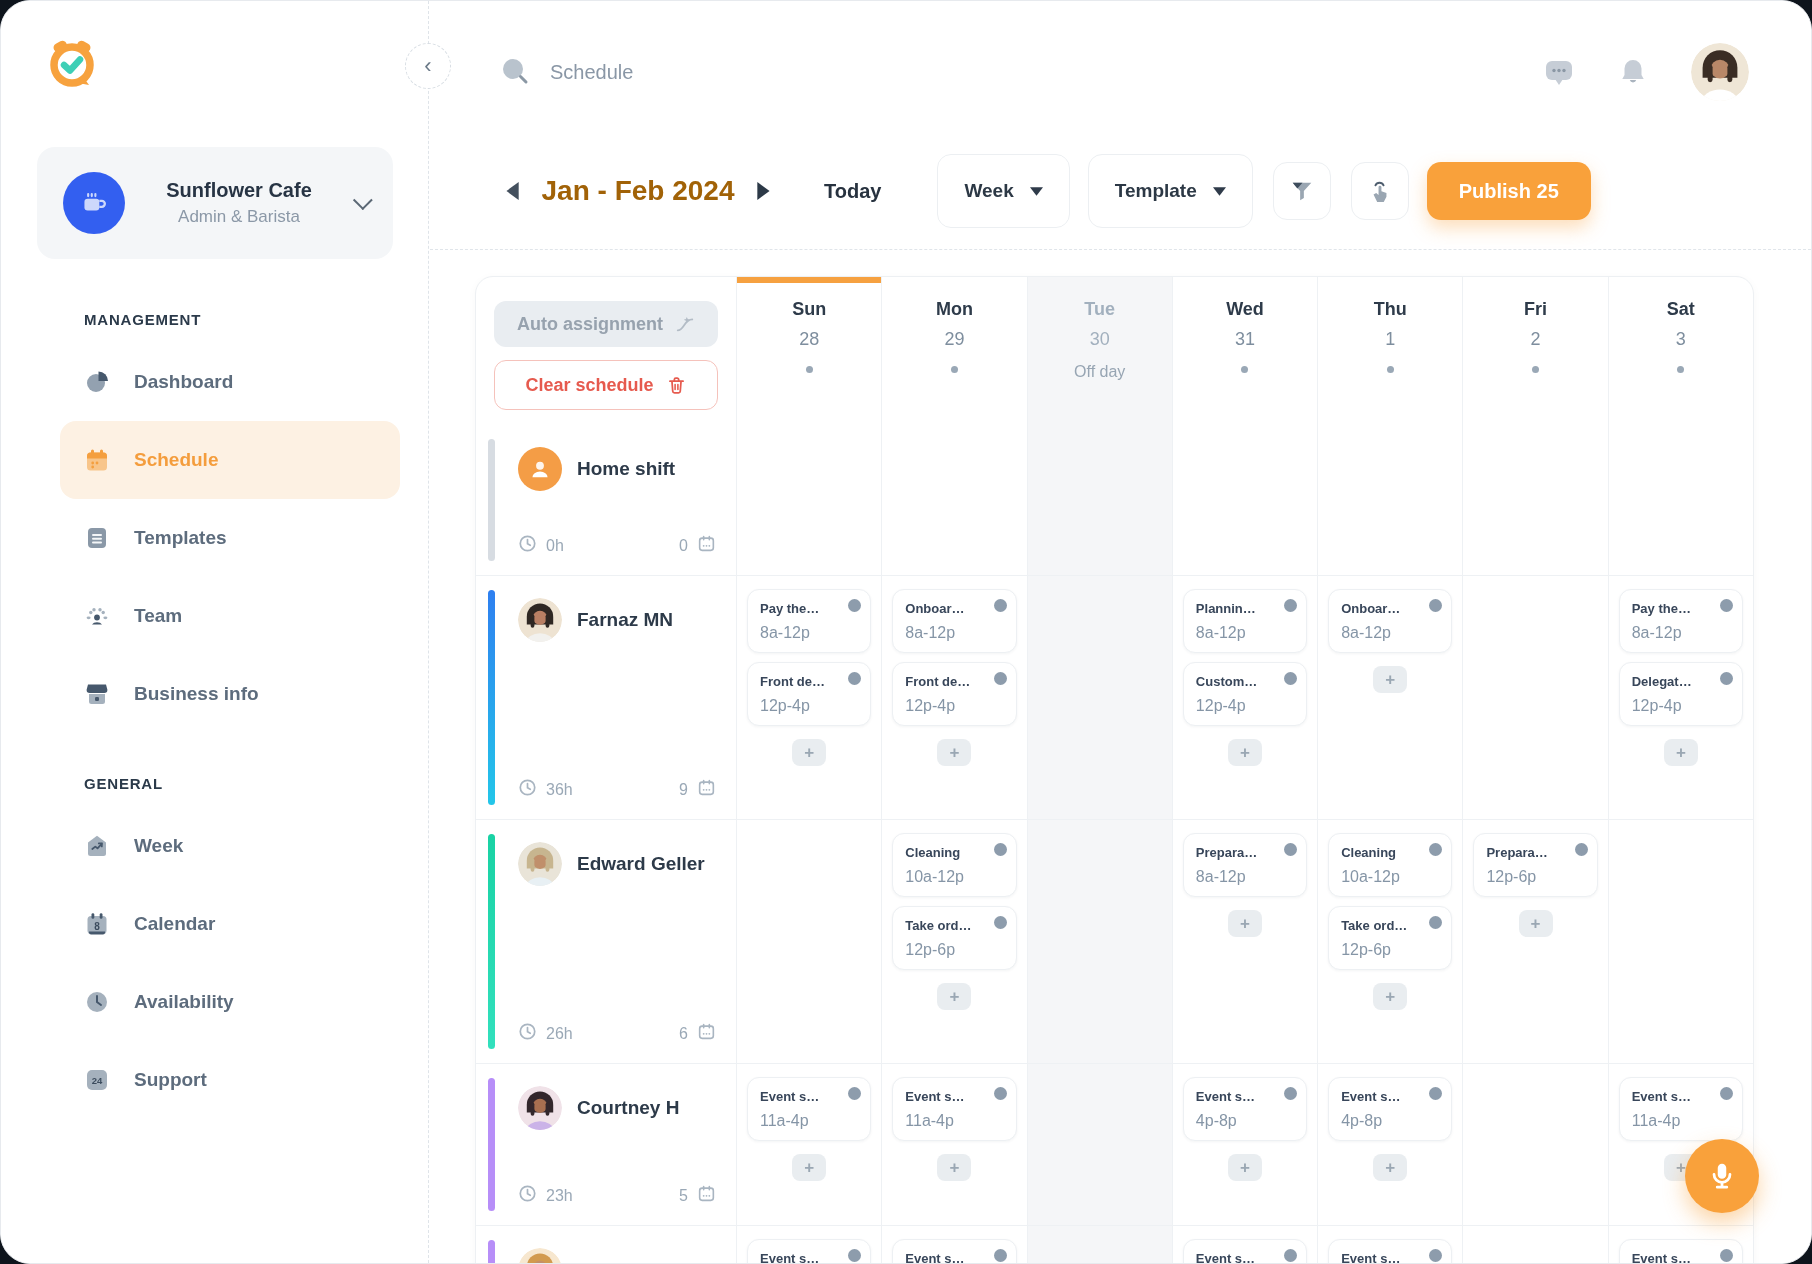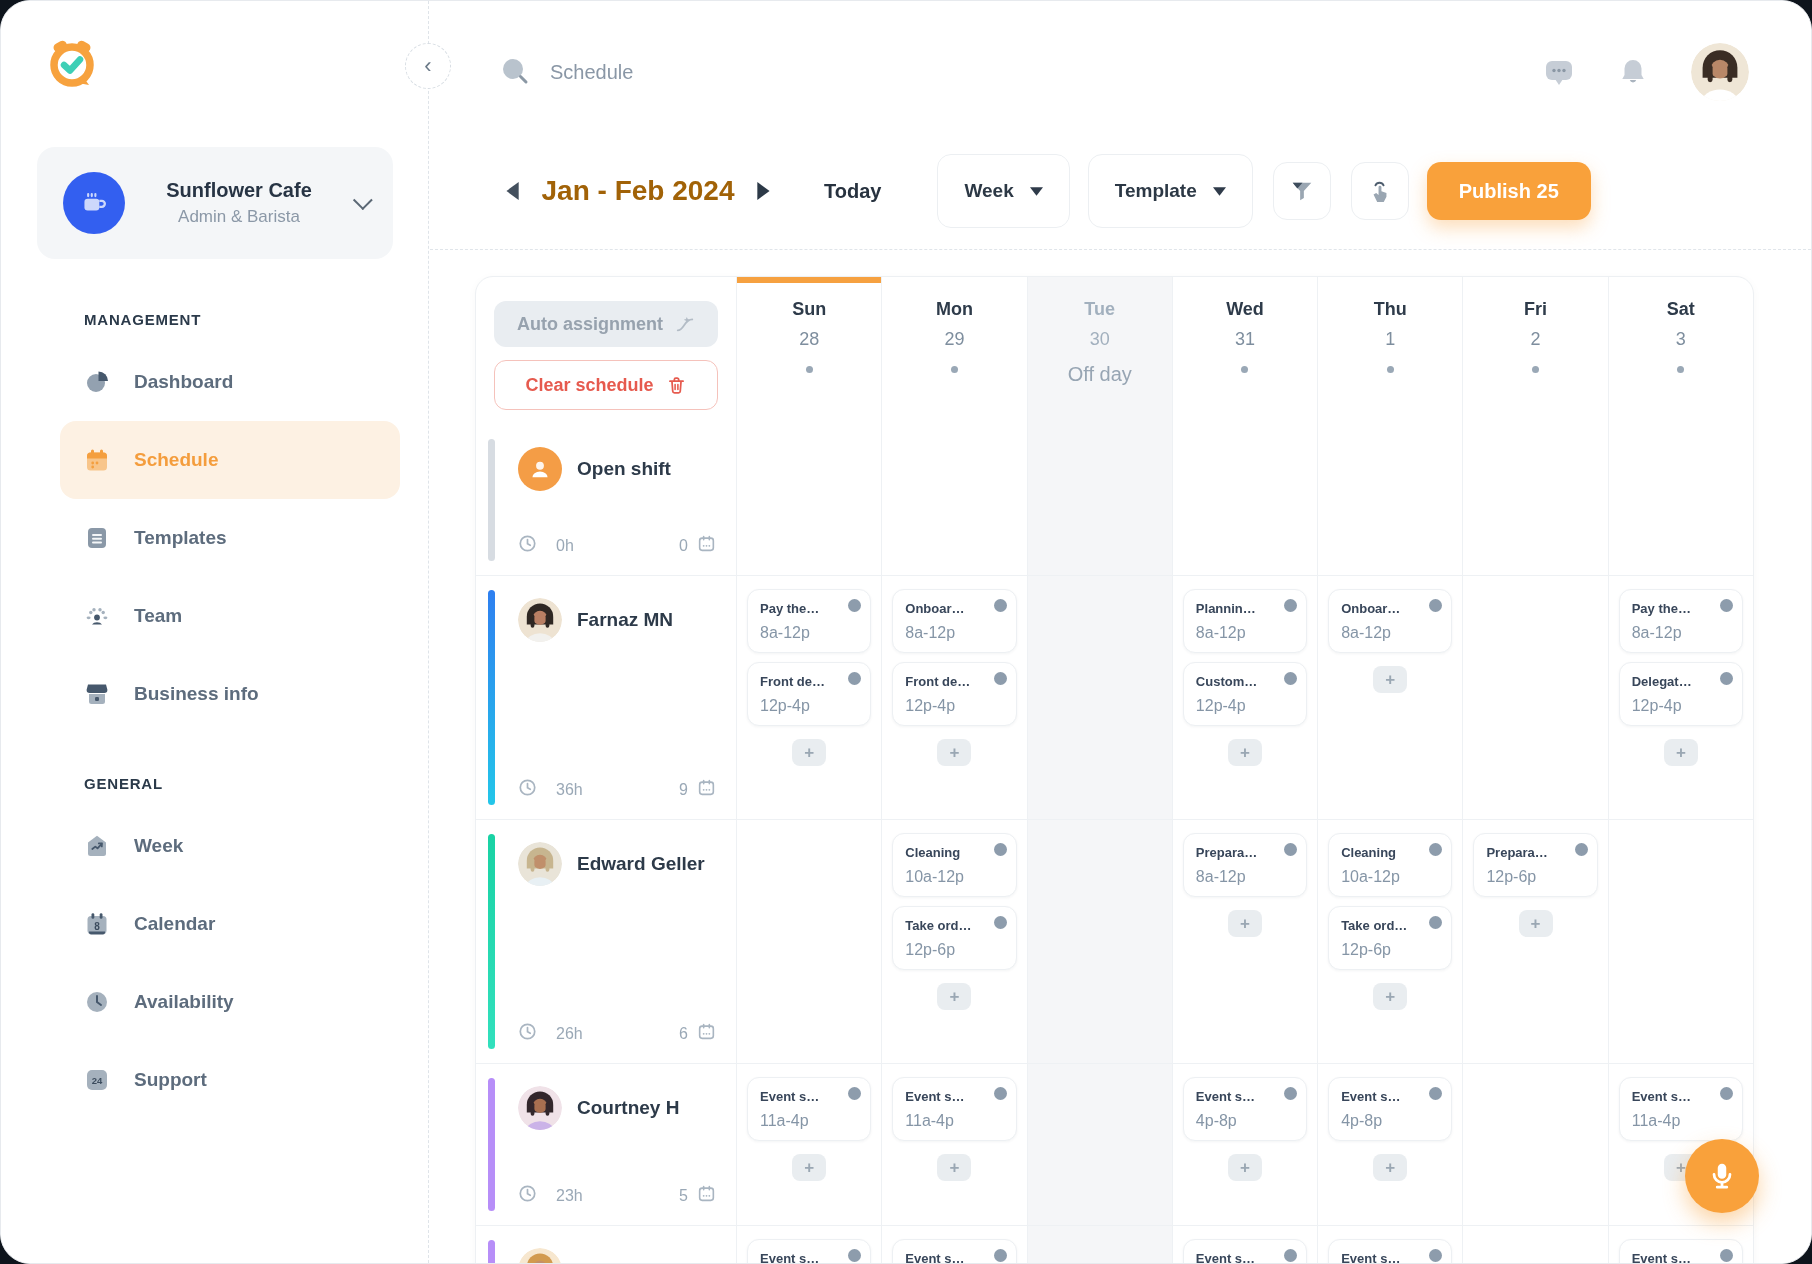--- a/index.html
+++ b/index.html
@@ -51,33 +51,33 @@
   .off-col{background:#f5f6f8;}
   .rh-header{height:148px;}
   .rh-open{height:150px;}
   .rh-tall{height:244px;}
   .rh-short{height:162px;}
   .day-head{text-align:center;padding-top:22px;cursor:pointer;}
   .d-name{font-size:18px;font-weight:bold;color:#2e3b4a;}
   .d-date{margin-top:9px;font-size:18px;color:#7e8e9e;}
   .day-head.off .d-name,.day-head.off .d-date{color:#a2b0be;}
   .d-dot{display:block;width:7px;height:7px;border-radius:50%;background:#9aa8b6;margin:16px auto 0;}
-  .d-note{margin-top:13px;font-size:20px;color:#97a5b3;}
+  .d-note{margin-top:13px;font-size:16px;color:#97a5b3;}
   .current-bar{position:absolute;top:0;left:0;right:0;height:6px;background:#f6a140;}
   .actions-cell{padding:24px 18px;}
   .auto-btn{height:46px;width:224px;background:#e9edf1;border:none;border-radius:12px;color:#97a2ae;font-size:18px;font-weight:600;display:flex;align-items:center;justify-content:center;gap:12px;cursor:pointer;font-family:inherit;}
   .clear-btn{margin-top:13px;height:50px;width:224px;background:#fff;border:1.5px solid #f5c2bb;border-radius:12px;color:#e65a4e;font-size:18px;font-weight:bold;display:flex;align-items:center;justify-content:center;gap:12px;cursor:pointer;font-family:inherit;}
   .name-cell{padding:22px 18px 16px 42px;cursor:pointer;}
   .row-bar{position:absolute;left:12px;top:14px;bottom:14px;width:7px;border-radius:5px;background:#d7dce2;}
   .row-head{display:flex;align-items:center;gap:15px;}
   .avatar{width:44px;height:44px;border-radius:50%;overflow:hidden;flex:none;display:flex;}
   .open-avatar{background:#f49d46;align-items:center;justify-content:center;}
   .row-name{font-size:19px;font-weight:600;color:#2d3a49;white-space:nowrap;}
   .row-foot{position:absolute;left:42px;right:20px;bottom:18px;display:flex;align-items:center;color:#9aa8b6;font-size:16px;}
-  .foot-left{display:flex;gap:19px;align-items:center;}
+  .foot-left{display:flex;gap:9px;align-items:center;}
   .foot-right{margin-left:auto;display:flex;gap:9px;align-items:center;}
   .day-cell{padding:13px 10px;}
   .shift-chip{position:relative;background:#fff;border:1px solid #edf0f3;border-radius:12px;padding:11px 12px 10px;margin-bottom:9px;box-shadow:0 1px 3px rgba(20,35,50,.05);cursor:pointer;}
   .chip-dot{position:absolute;top:9px;right:9px;width:13px;height:13px;border-radius:50%;background:#8d9cac;}
   .chip-title{font-size:13px;font-weight:600;color:#38465a;white-space:nowrap;overflow:hidden;max-width:100px;}
   .chip-time{margin-top:8px;font-size:16px;color:#8595a6;}
   .add-btn{display:block;margin:13px auto 0;width:34px;height:27px;border:none;border-radius:8px;background:#e9edf0;color:#9aa7b3;font-size:17px;font-weight:bold;line-height:27px;text-align:center;padding:0;cursor:pointer;}
 
   .fab{position:absolute;right:52px;bottom:50px;width:74px;height:74px;border-radius:50%;background:#f9a13b;border:none;box-shadow:0 10px 22px rgba(249,161,59,.45);display:flex;align-items:center;justify-content:center;z-index:10;cursor:pointer;}
 </style>
@@ -365,21 +365,21 @@
           <div class="cal-row rh-open">
             <div class="cell name-cell">
               <span class="row-bar" style="background: rgb(215, 220, 226);"></span>
               <div class="row-head">
                 <span class="avatar open-avatar">
                   <svg viewBox="0 0 24 24" width="26" height="26">
                     <circle cx="12" cy="9" r="3.6" fill="#ffffff" opacity=".9"></circle>
                     <path d="M5 19.5a7 5.2 0 0 1 14 0z" fill="#ffffff"></path>
                   </svg>
                 </span>
-                <span class="row-name">Open shift</span>
+                <span class="row-name">Home shift</span>
               </div>
               <div class="row-foot">
                 <span class="foot-left">
                   <span><svg viewBox="0 0 20 20" width="19" height="19">
                       <circle cx="10" cy="10" r="7.6" fill="none" stroke="#a9b5c1" stroke-width="1.8"></circle>
                       <path d="M10 5.8v4.4l2.9 1.7" fill="none" stroke="#a9b5c1" stroke-width="1.8" stroke-linecap="round"></path>
                     </svg></span>
                   <span>0h</span>
                 </span>
                 <span class="foot-right">

